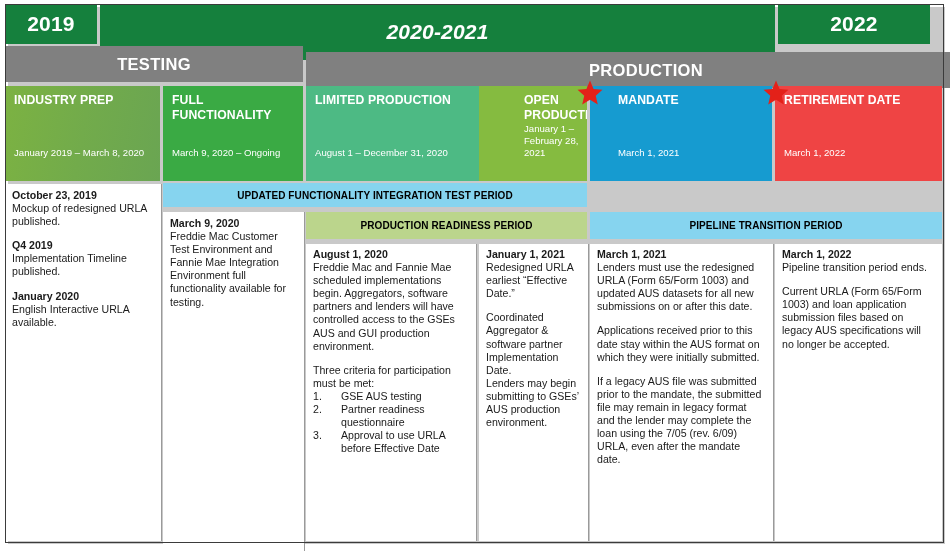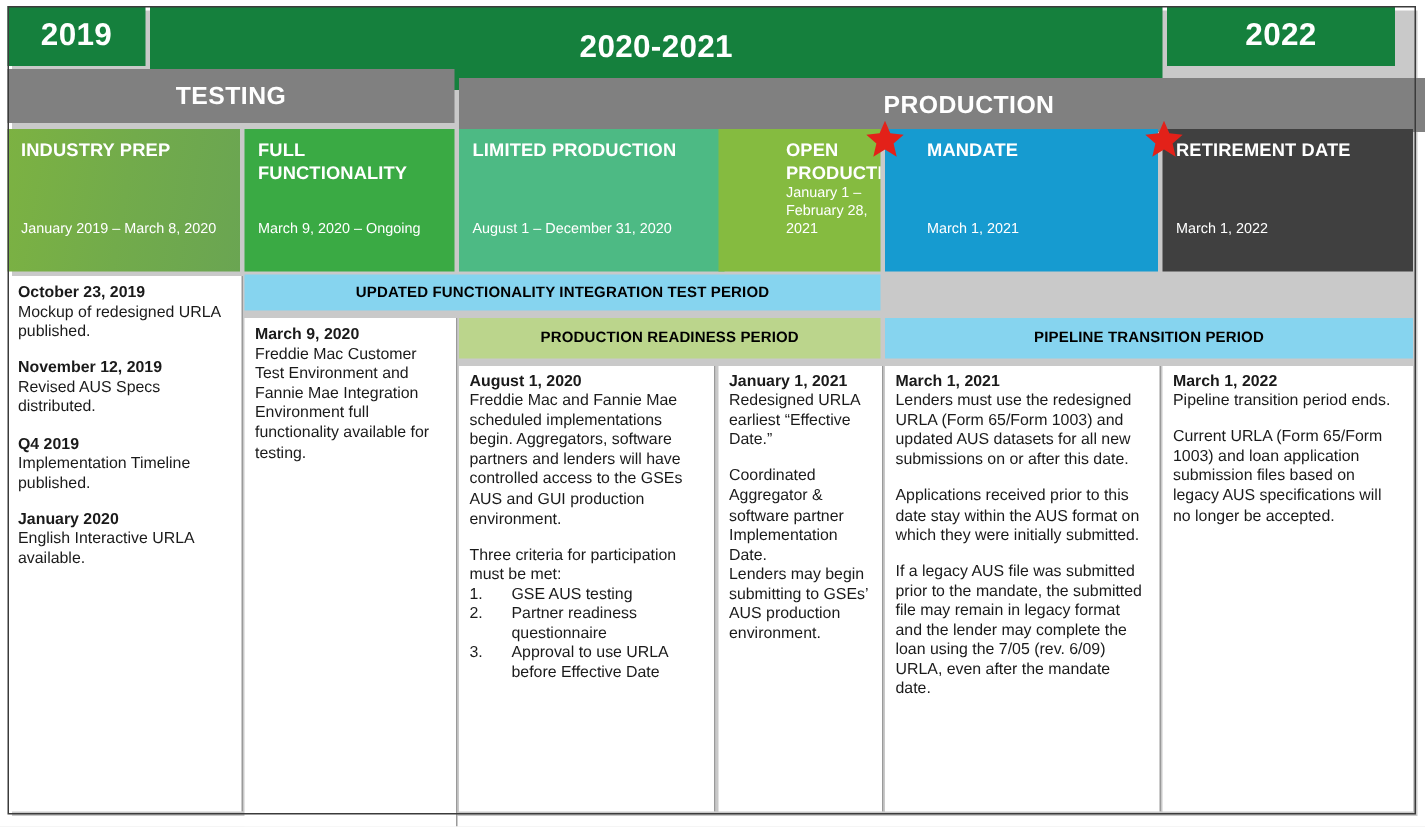--- a/index.html
+++ b/index.html
@@ -70,21 +70,21 @@
     margin-bottom: 16px;
     font-size: 9.6px;
     line-height: 12px;
   }
 
   .ph-industry     { background: linear-gradient(100deg,#7cb242 0%,#72ab4b 50%,#6aa552 100%); }
   .ph-full         { background: #3aaa44; }
   .ph-limited      { background: #4dba84; }
   .ph-open         { background: #85bb40; padding-left: 45px; }
   .ph-mandate      { background: #169bd0; }
-  .ph-retirement   { background: #404040; }
+  .ph-retirement   { background: #ef4444; }
 
   
   .band {
     color: #000000;
     font-weight: bold;
     font-size: 10px;
     display: flex;
     align-items: center;
     justify-content: center;
     letter-spacing: .1px;
@@ -162,21 +162,21 @@
 </head>
 <body>
 
 <div id="timeline">
 
   <div class="frame-shadow"></div>
 
   <div class="cell year-hdr" style="left:5px;  top:4px;  width:92px;  height:40px;">
     <span>2019</span>
   </div>
-  <div class="cell year-hdr" style="left:100px; top:4px; width:675px; height:56px;">
+  <div class="cell year-hdr" style="left:100px; top:4px; width:675px; height:56px;font-style:italic;">
     <span>2020-2021</span>
   </div>
   <div class="cell year-hdr" style="left:778px; top:4px; width:152px; height:40px;">
     <span>2022</span>
   </div>
 
   <div class="cell group-hdr" style="left:5px;  top:46px; width:298px; height:36px;">
     <span>TESTING</span>
   </div>
   <div class="cell group-hdr" style="left:306px; top:52px; width:680px; height:36px;">
@@ -228,24 +228,20 @@
     <span>PRODUCTION READINESS PERIOD</span>
   </div>
   <div class="cell band band-blue" style="left:590px; top:212px; width:352px; height:27px;">
     <span>PIPELINE TRANSITION PERIOD</span>
   </div>
 
   <div class="cell body-col" style="left:5px; top:184px; width:157px; height:357px; padding-top:5px;">
     <div class="blk">
       <span class="blk-date">October 23, 2019</span>
       <span class="blk-text">Mockup of redesigned URLA published.</span>
-    </div>
-    <div class="blk">
-      <span class="blk-date">November 12, 2019</span>
-      <span class="blk-text">Revised AUS Specs distributed.</span>
     </div>
     <div class="blk">
       <span class="blk-date">Q4 2019</span>
       <span class="blk-text">Implementation Timeline published.</span>
     </div>
     <div class="blk">
       <span class="blk-date">January 2020</span>
       <span class="blk-text">English Interactive URLA available.</span>
     </div>
   </div>

